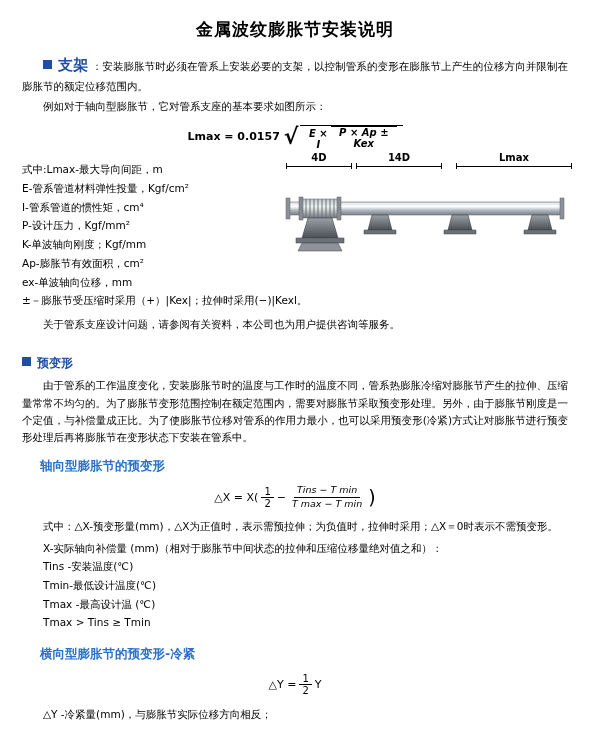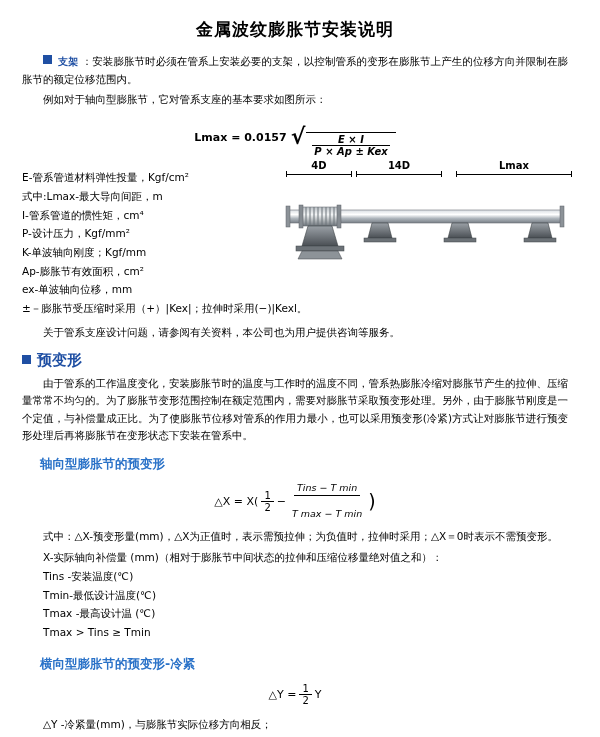--- a/index.html
+++ b/index.html
@@ -26,24 +26,24 @@
     margin:4px 0 12px 0;
   }
   .sq{
     display:inline-block;
     width:9px;height:9px;
     background:#1f4fa3;
     margin-right:6px;
     vertical-align:1px;
   }
   .sec-head{
-    font-size:15px;
+    font-size:12px;
     font-weight:bold;
     color:#1f4fa3;
-    margin:10px 0 5px 0;
+    margin:22px 0 5px 0;
   }
   .sec-head .sq{background:#1f4fa3;}
   .sub-head{
     font-size:12.5px;
     font-weight:bold;
     color:#2a72c8;
     margin:12px 0 6px 0;
     padding-left:18px;
   }
   p.body{
@@ -78,25 +78,24 @@
     align-items:center;
     font-size:11px;
   }
   .radical .sign{
     font-size:22px;
     line-height:1;
     margin-right:1px;
   }
   .frac{
     display:inline-flex;
-    flex-direction:column;
     align-items:center;
     border-top:1px solid #000;
     padding:0 6px;
-    margin-top:16px;
+    margin-top:2px;
     justify-content:center;
   }
   .frac .num{ font-size:10px; font-style:italic; padding:1px 2px 0 2px;}
   .frac .den{ font-size:10px; font-style:italic; border-top:1px solid #000; padding:0 2px 1px 2px;}
   .fig-wrap{
     position:relative;
     float:right;
     width:288px;
     height:105px;
     margin:-8px 0 4px 8px;
@@ -138,21 +137,20 @@
     align-items:center;
     gap:3px;
   }
   .eq-frac{
     display:inline-flex;
     flex-direction:column;
     align-items:center;
     font-size:9.5px;
     font-style:italic;
     line-height:1.15;
-    gap:12px;
   }
   .eq-frac .n{ border-bottom:1px solid #000; padding:0 3px 1px 3px;}
   .eq-frac .d{ padding:1px 3px 0 3px;}
   .half{
     display:inline-flex;
     flex-direction:column;
     align-items:center;
     font-size:10px;
     line-height:1.1;
   }
@@ -162,21 +160,21 @@
   .clearfix:after{ content:""; display:block; clear:both;}
 </style>
 </head>
 <body>
 
 <div class="page">
 
   <div class="doc-title">金属波纹膨胀节安装说明</div>
 
   <p class="body indent">
-    <span class="sq"></span><span style="font-weight:bold;color:#1f4fa3;font-size:10px;">支架</span>
+    <span class="sq"></span><span style="font-weight:bold;color:#1f4fa3;font-size:15px;">支架</span>
     <span style="font-size:10.5px;">：</span><span>安装膨胀节时必须在管系上安装必要的支架，以控制管系的变形在膨胀节上产生的位移方向并限制在膨胀节的额定位移范围内。</span>
   </p>
 
   <p class="body indent">例如对于轴向型膨胀节，它对管系支座的基本要求如图所示：</p>
 
   <div class="formula-box">
     <span class="f-main">
       <span class="lhs">Lmax = 0.0157</span>
       <span class="radical">
         <span class="sign">√</span>
@@ -257,22 +255,22 @@
       <g>
         <path d="M252 43 L268 43 L272 58 L248 58 Z" fill="url(#supG)" stroke="#3e4347" stroke-width="0.6"></path>
         <rect x="244" y="58" width="32" height="4" fill="#6c7277" stroke="#3e4347" stroke-width="0.5"></rect>
       </g>
 
       <rect x="280" y="26" width="4" height="21" fill="#8c9298" stroke="#5d6267" stroke-width="0.5"></rect>
     </svg>
   </div>
 
   <div class="list">
+    <div>式中:Lmax-最大导向间距，m</div>
     <div>E-管系管道材料弹性投量，Kgf/cm²</div>
-    <div>式中:Lmax-最大导向间距，m</div>
     <div>I-管系管道的惯性矩，cm⁴</div>
     <div>P-设计压力，Kgf/mm²</div>
     <div>K-单波轴向刚度；Kgf/mm</div>
     <div>Ap-膨胀节有效面积，cm²</div>
     <div>ex-单波轴向位移，mm</div>
     <div>±－膨胀节受压缩时采用（+）|Kex|；拉伸时采用(−)|Kexl。</div>
   </div>
   <div class="clearfix"></div>
 
   <p class="body indent" style="margin-top:6px;">关于管系支座设计问题，请参阅有关资料，本公司也为用户提供咨询等服务。</p>

